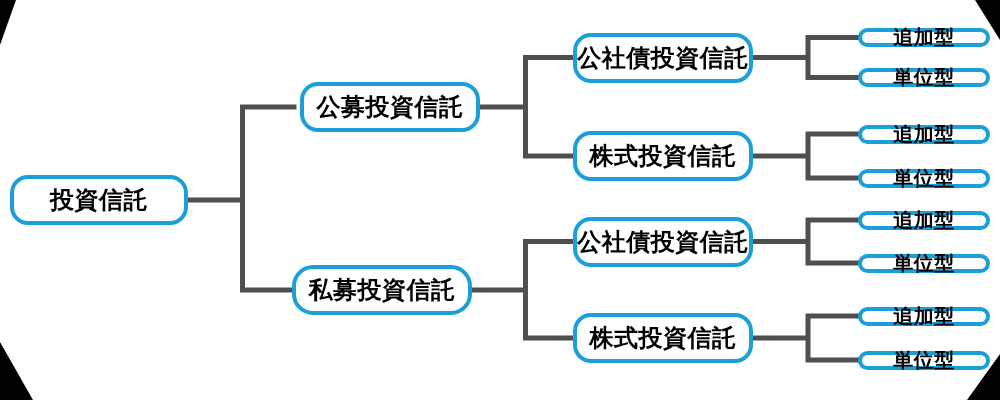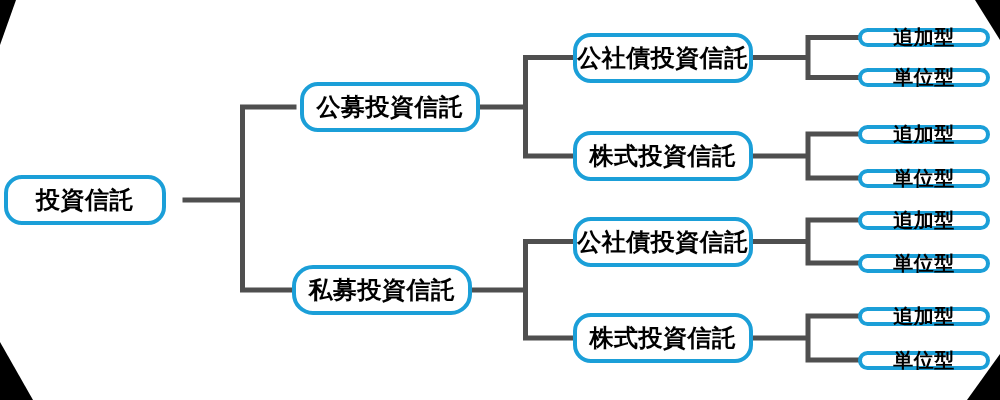--- a/index.html
+++ b/index.html
@@ -39,21 +39,21 @@
   }
   .pill {
     border-radius: 999px;
     border-width: 4px;
     font-size: 20px;
     width: 132px;
     height: 19px;
     margin-top: 8px;
   }
   
-  #n-root { left: 4px;  top: 175px;   width: 162px; height: 50px; }
+  #n-root { left: 10px;  top: 175px;   width: 178px; height: 50px; }
   #n-l2a  { left: 292px; top: 82px;    width: 180px; height: 50px; margin-left: 8px; }
   #n-l2b  { left: 292px; top: 265px;   width: 180px; height: 50px; border-radius: 21px; }
   #n-l3a  { left: 573px; top: 32.5px;  width: 180px; height: 50px; }
   #n-l3b  { left: 573px; top: 131px;   width: 180px; height: 50px; }
   #n-l3c  { left: 573px; top: 216.5px; width: 180px; height: 50px; }
   #n-l3d  { left: 573px; top: 313px;   width: 180px; height: 50px; }
   #lf1 { left: 858px; top: 20px; }
   #lf2 { left: 858px; top: 60px; }
   #lf3 { left: 858px; top: 116.5px; }
   #lf4 { left: 858px; top: 160.5px; }

